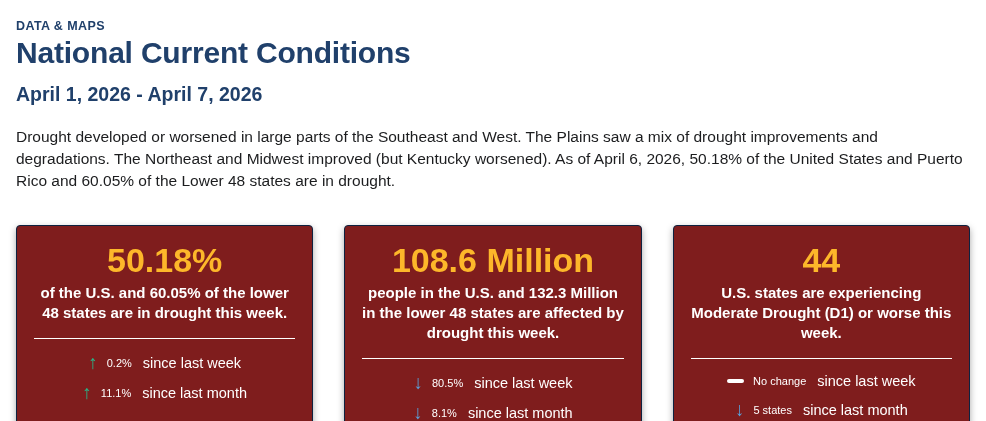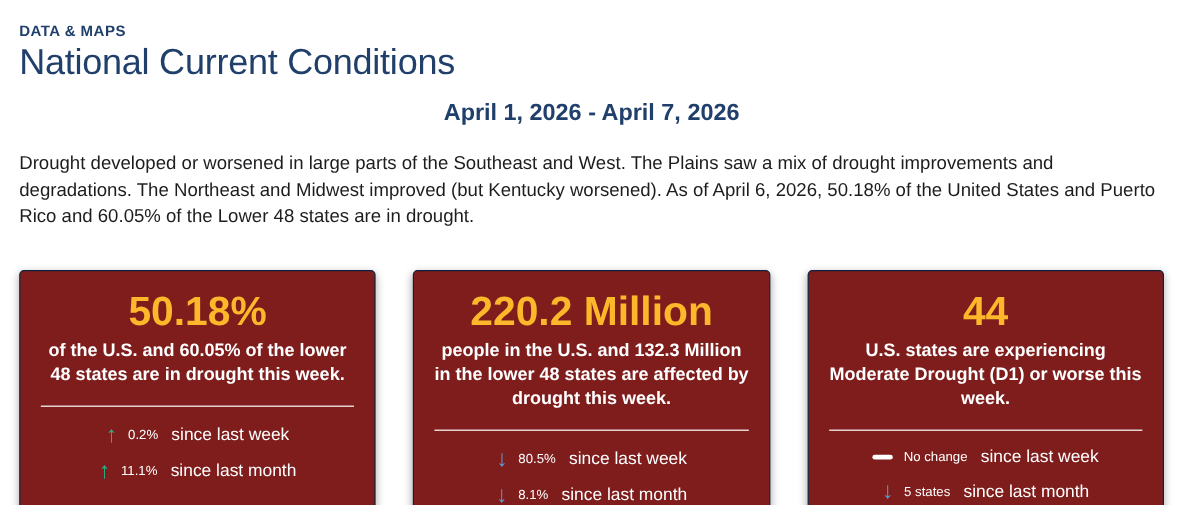--- a/index.html
+++ b/index.html
@@ -10,26 +10,26 @@
     overflow: hidden;
     -webkit-font-smoothing: antialiased;
   }
   .page { padding: 19px 16px 0 16px; }
 
   .eyebrow {
     font-size: 12.5px; line-height: 14px; font-weight: 700;
     letter-spacing: 0.4px; color: #20406b; margin: 0 0 4px 0;
   }
   .title {
-    font-size: 30px; line-height: 32px; font-weight: 400;
+    font-size: 30px; line-height: 32px; font-weight: 700;
     letter-spacing: -0.2px; color: #20406b; margin: 0 0 5px 0;
   }
   .date {
     font-size: 19.5px; line-height: 22px; font-weight: 700;
-    color: #20406b; margin: 14px 0 21px 0; text-align: center;
+    color: #20406b; margin: 14px 0 21px 0;
   }
   .summary {
     font-size: 15.5px; line-height: 22px; font-weight: 400;
     color: #1c1d1f; margin: 4px 0 33px 0; max-width: 950px;
   }
 
   .cards { display: flex; gap: 31px; }
   .card {
     width: 300px; height: 211px; box-sizing: border-box;
     background: #7f1d1d;
@@ -87,21 +87,21 @@
         <span class="label">since last week</span>
       </div>
       <div class="row">
         <span class="arrow up">↑</span>
         <span class="value">11.1%</span>
         <span class="label">since last month</span>
       </div>
     </div>
 
     <div class="card">
-      <div class="stat">220.2 Million</div>
+      <div class="stat">108.6 Million</div>
       <div class="desc">people in the U.S. and 132.3 Million in the lower 48 states are affected by drought this week.</div>
       <div class="divider"></div>
       <div class="row">
         <span class="arrow down">↓</span>
         <span class="value">80.5%</span>
         <span class="label">since last week</span>
       </div>
       <div class="row">
         <span class="arrow down">↓</span>
         <span class="value">8.1%</span>

